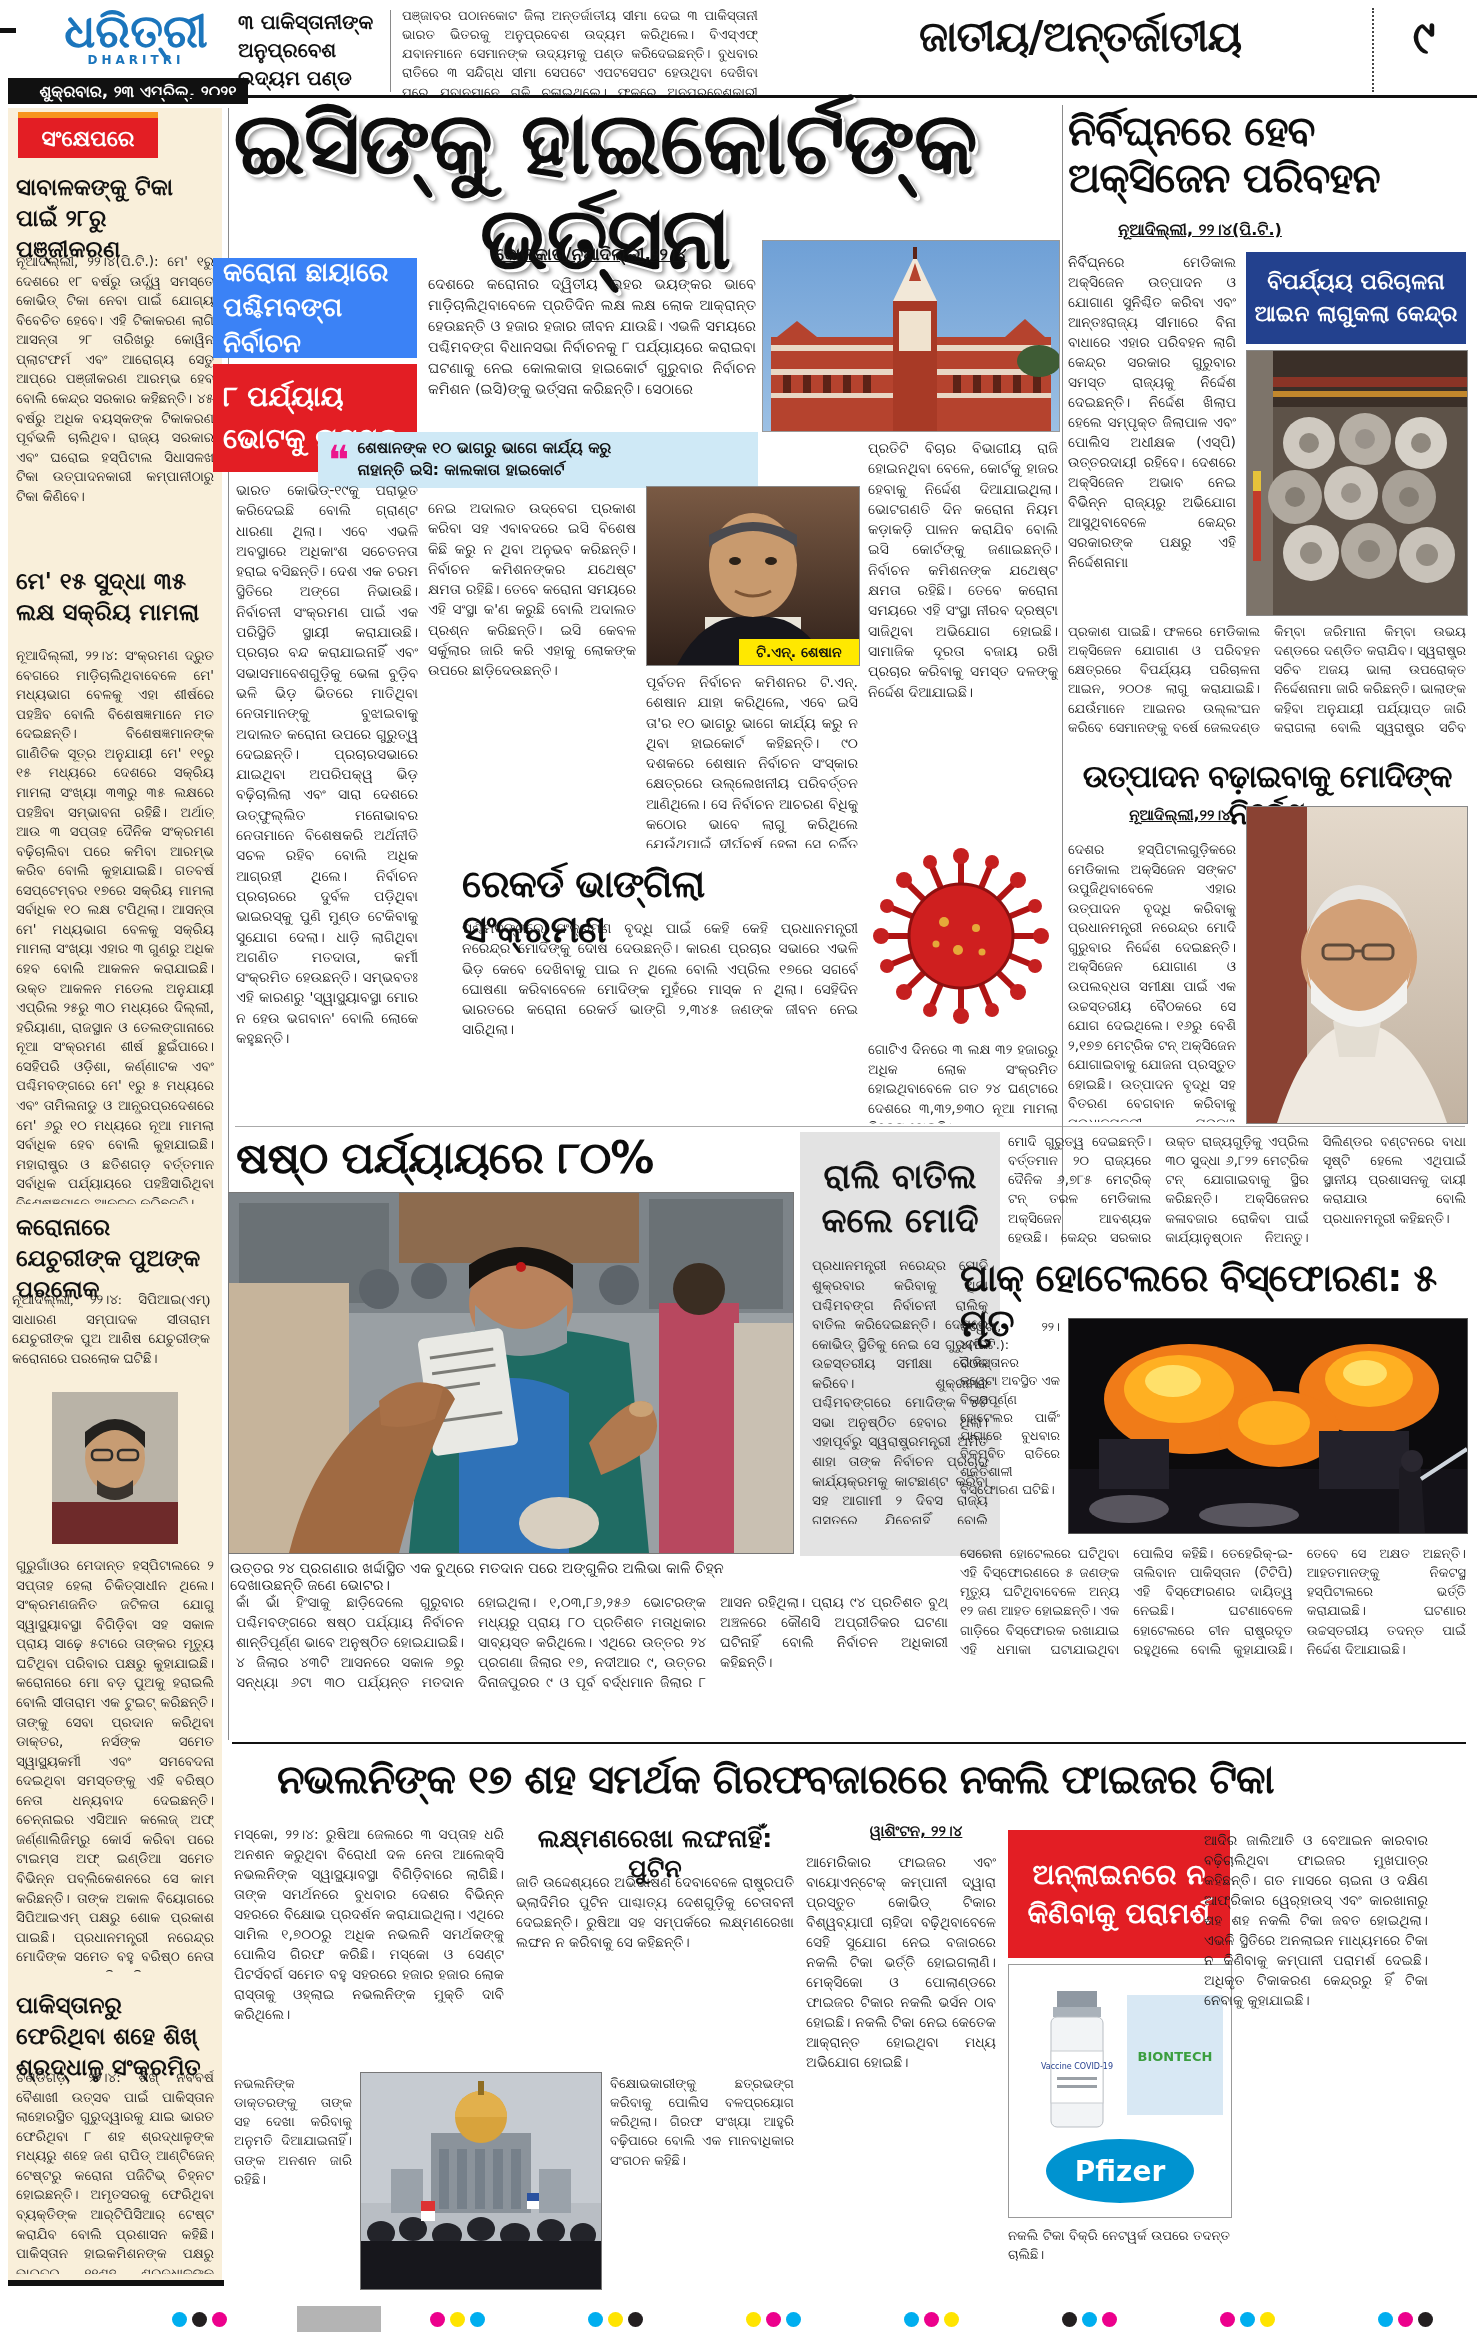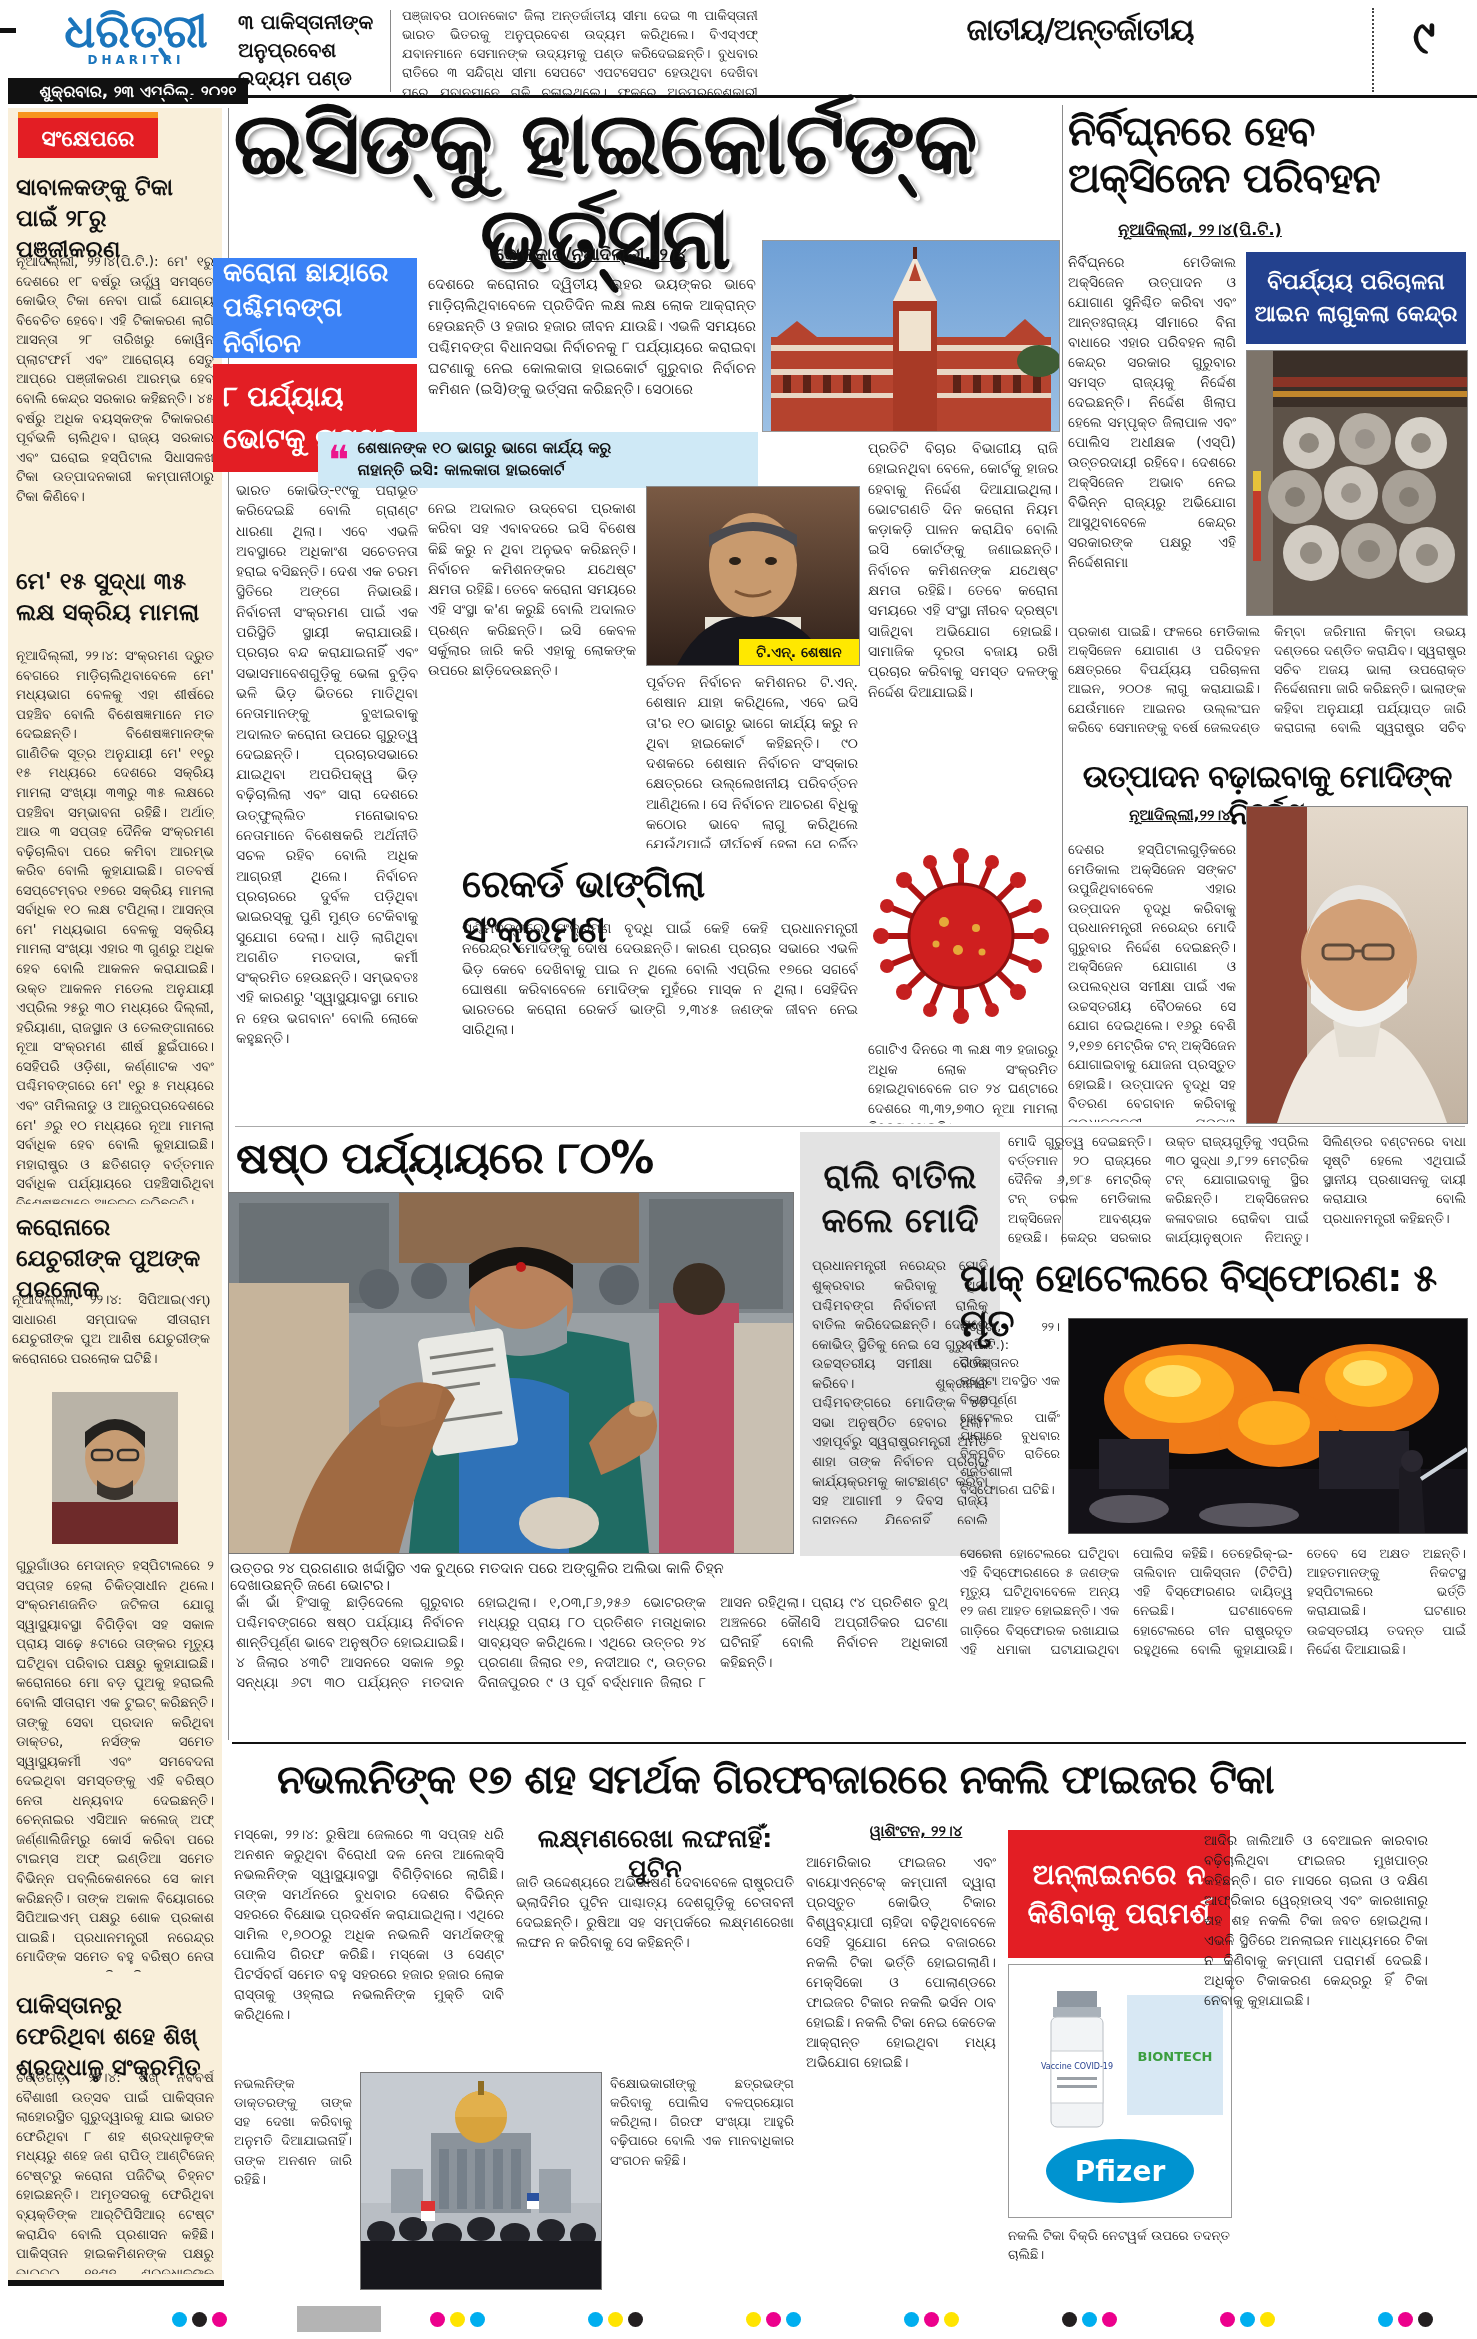--- a/index.html
+++ b/index.html
@@ -31,21 +31,21 @@
     <div style="font-size:12px;font-weight:700;color:#1b75bc;letter-spacing:4px;margin-top:-4px;">DHARITRI</div>
   </div>
   <div class="abs" style="left:8px;top:78px;width:220px;height:26px;background:#111;color:#fff;display:flex;align-items:center;justify-content:center;padding-left:20px;">
     <span style="font-size:16px;font-weight:700;">ଶୁକ୍ରବାର, ୨୩ ଏପ୍ରିଲ୍, ୨୦୨୧</span>
   </div>
 
   <div class="abs" style="left:238px;top:8px;width:142px;height:86px;font-size:20px;font-weight:800;text-align:left;line-height:1.4;">୩ ପାକିସ୍ତାନୀଙ୍କ ଅନୁପ୍ରବେଶ ଉଦ୍ୟମ ପଣ୍ଡ</div>
   <div class="abs vrule" style="left:390px;top:10px;height:82px;"></div>
   <div class="abs body-sm" style="left:402px;top:6px;width:356px;height:90px;font-size:13.2px;line-height:1.45;">ପଞ୍ଜାବର ପଠାନକୋଟ ଜିଲା ଅନ୍ତର୍ଜାତୀୟ ସୀମା ଦେଇ ୩ ପାକିସ୍ତାନୀ ଭାରତ ଭିତରକୁ ଅନୁପ୍ରବେଶ ଉଦ୍ୟମ କରିଥିଲେ। ବିଏସ୍ଏଫ୍ ଯବାନମାନେ ସେମାନଙ୍କ ଉଦ୍ୟମକୁ ପଣ୍ଡ କରିଦେଇଛନ୍ତି। ବୁଧବାର ରାତିରେ ୩ ସନ୍ଦିଗ୍ଧ ସୀମା ସେପଟେ ଏପଟସେପଟ ହେଉଥିବା ଦେଖିବା ପରେ ଯବାନମାନେ ଗୁଳି ଚଳାଇଥିଲେ। ଫଳରେ ଅନୁପ୍ରବେଶକାରୀ ସେଠାରୁ ଫେରିଯାଇଥିଲେ।</div>
 
-  <div class="abs" style="left:800px;top:12px;width:560px;height:70px;font-size:30px;font-weight:800;text-align:center;letter-spacing:-1px;">ଜାତୀୟ/ଅନ୍ତର୍ଜାତୀୟ</div>
+  <div class="abs" style="left:800px;top:12px;width:560px;height:70px;font-size:42px;font-weight:800;text-align:center;letter-spacing:-1px;">ଜାତୀୟ/ଅନ୍ତର୍ଜାତୀୟ</div>
   <div class="abs" style="left:1372px;top:8px;height:84px;border-left:2px dotted #444;"></div>
   <div class="abs" style="left:1384px;top:10px;width:80px;height:76px;font-size:46px;font-weight:800;text-align:center;">୯</div>
   <div class="abs hrule" style="left:150px;top:95px;width:1327px;height:3px;"></div>
 
   <div class="abs" style="left:8px;top:108px;width:214px;height:2176px;background:#f9efda;"></div>
   <div class="abs" style="left:18px;top:112px;width:140px;height:6px;background:#f7941d;"></div>
   <div class="abs" style="left:18px;top:118px;width:140px;height:40px;background:#e31e24;display:flex;align-items:center;justify-content:center;">
     <span style="color:#fff;font-size:22px;font-weight:800;">ସଂକ୍ଷେପରେ</span>
   </div>
 

